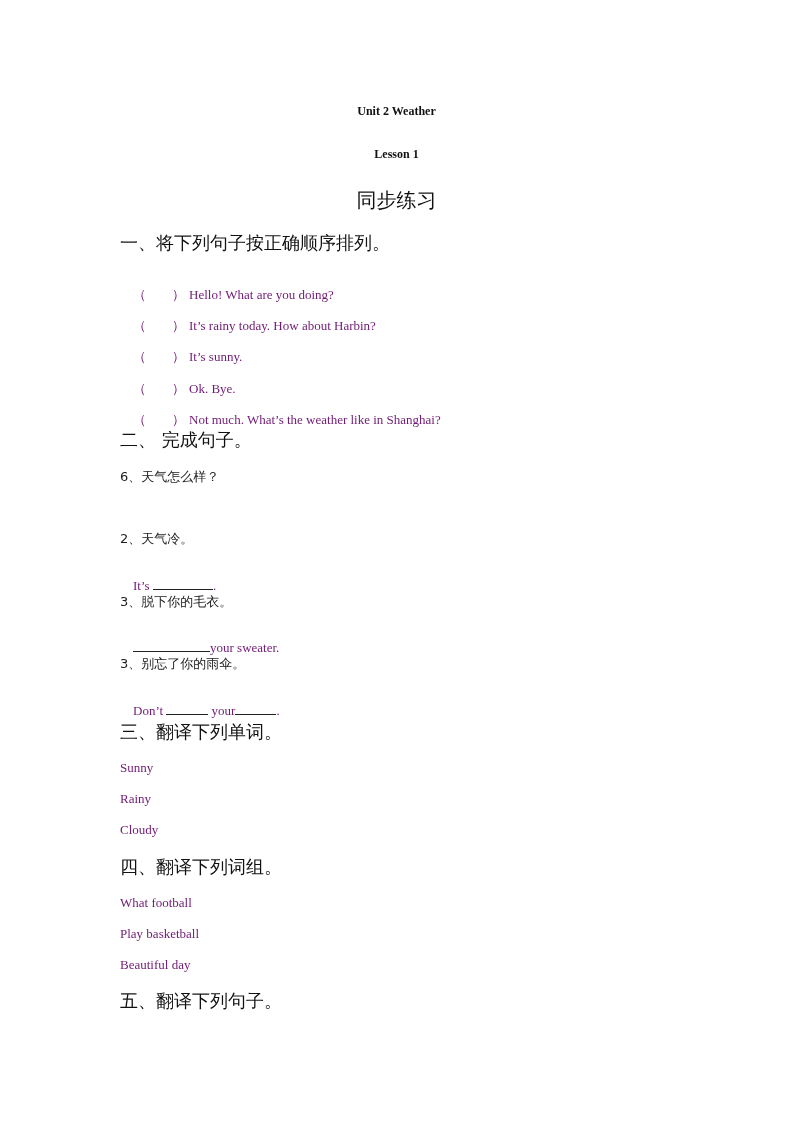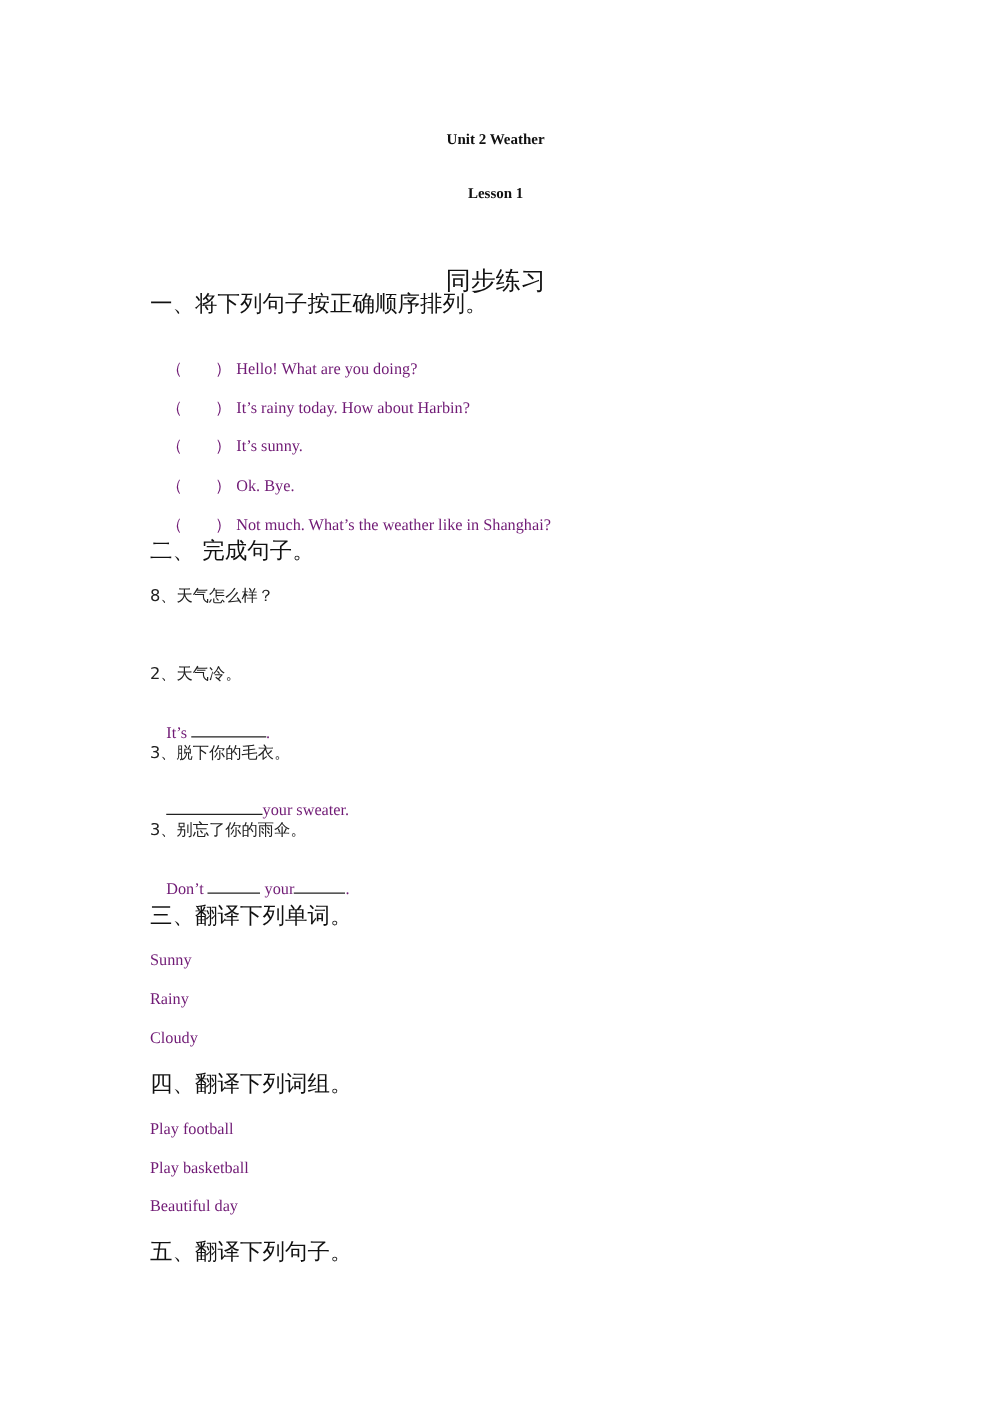--- a/index.html
+++ b/index.html
@@ -1,21 +1,21 @@
 <!DOCTYPE html>
 <html><head>
 <meta charset="utf-8">
 <style>
   html, body { margin: 0; padding: 0; background: #ffffff; }
   body { width: 793px; height: 1122px; position: relative; overflow: hidden; color: #111; }
   .page { position: absolute; left: 0; top: 0; width: 793px; height: 1122px; }
   .title { position: absolute; left: 0; width: 793px; text-align: center;
            font-family: "Liberation Serif", "DejaVu Serif", serif; font-weight: bold; font-size: 12px; color: #111; }
   .subtitle-cn { position: absolute; left: 0; width: 793px; text-align: center;
-           font-family: "DejaVu Sans", sans-serif; font-size: 20px; color: #111; margin-top: 24px; }
+           font-family: "DejaVu Sans", sans-serif; font-size: 20px; color: #111; }
   .h { position: absolute; left: 120px; font-family: "DejaVu Sans", sans-serif; font-size: 18px; color: #111; white-space: nowrap; }
   .line { position: absolute; left: 120px; font-family: "Liberation Serif", "DejaVu Serif", serif; font-size: 13px; color: #701a75; white-space: pre; }
   .cn { position: absolute; left: 120px; font-family: "DejaVu Sans", sans-serif; font-size: 13px; color: #222; white-space: pre; }
   .paren { display: inline-block; width: 56px; }
   .blank { display: inline-block; border-bottom: 1px solid #222; height: 11px; vertical-align: baseline; }
 </style>
 </head>
 <body>
 
 <div class="page">
@@ -37,21 +37,21 @@
   </div>
   <div class="line" style="top:364px;">
     <span class="paren"><span>（</span><span style="margin-left:26px">）</span></span><span>Ok. Bye.</span>
   </div>
   <div class="line" style="top:395px;">
     <span class="paren"><span>（</span><span style="margin-left:26px">）</span></span><span>Not much. What’s the weather like in Shanghai?</span>
   </div>
 
   <div class="h" style="top:428px;">二、  完成句子。</div>
 
-  <div class="cn" style="top:468px;">8、天气怎么样？</div>
+  <div class="cn" style="top:468px;">6、天气怎么样？</div>
 
   <div class="cn" style="top:530px;">2、天气冷。</div>
   <div class="line" style="top:562px;">
     <span>It’s </span><span class="blank" style="width:60px"></span><span>.</span>
   </div>
 
   <div class="cn" style="top:593px;">3、脱下你的毛衣。</div>
   <div class="line" style="top:624px;">
     <span class="blank" style="width:77px"></span><span>your sweater.</span>
   </div>
@@ -60,19 +60,19 @@
   <div class="line" style="top:687px;">
     <span>Don’t </span><span class="blank" style="width:42px"></span><span> your</span><span class="blank" style="width:41px"></span><span>.</span>
   </div>
 
   <div class="h" style="top:720px;text-align:right;">三、翻译下列单词。</div>
   <div class="line" style="top:760px;">Sunny</div>
   <div class="line" style="top:791px;">Rainy</div>
   <div class="line" style="top:822px;">Cloudy</div>
 
   <div class="h" style="top:855px;">四、翻译下列词组。</div>
-  <div class="line" style="top:895px;">Play football</div>
+  <div class="line" style="top:895px;">What football</div>
   <div class="line" style="top:926px;">Play basketball</div>
   <div class="line" style="top:957px;">Beautiful day</div>
 
   <div class="h" style="top:989px;">五、翻译下列句子。</div>
 
 </div>
 
 </body></html>

